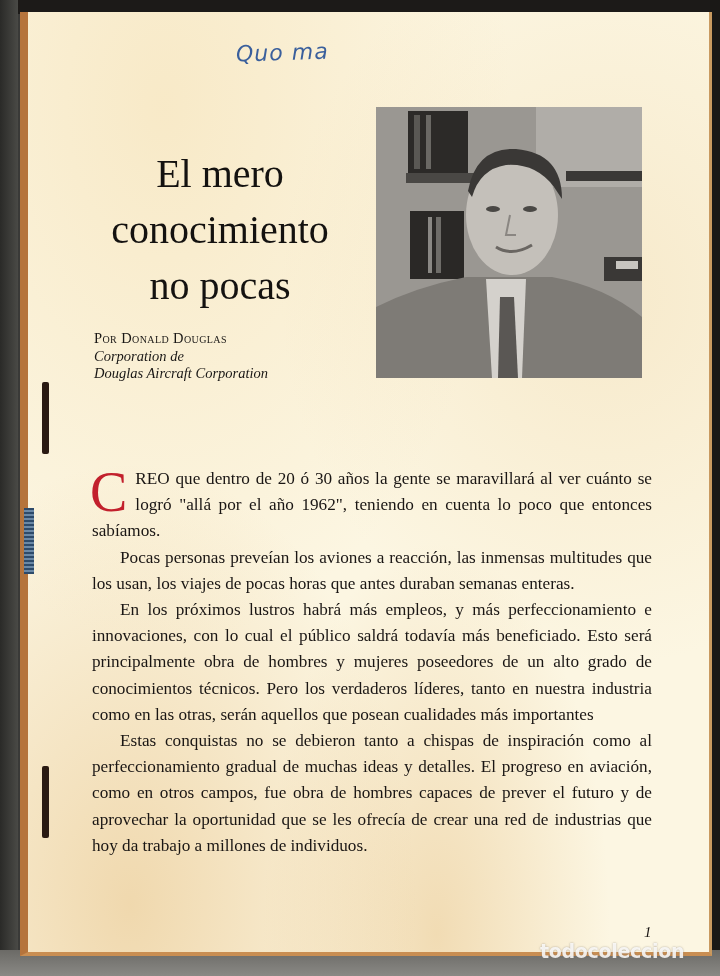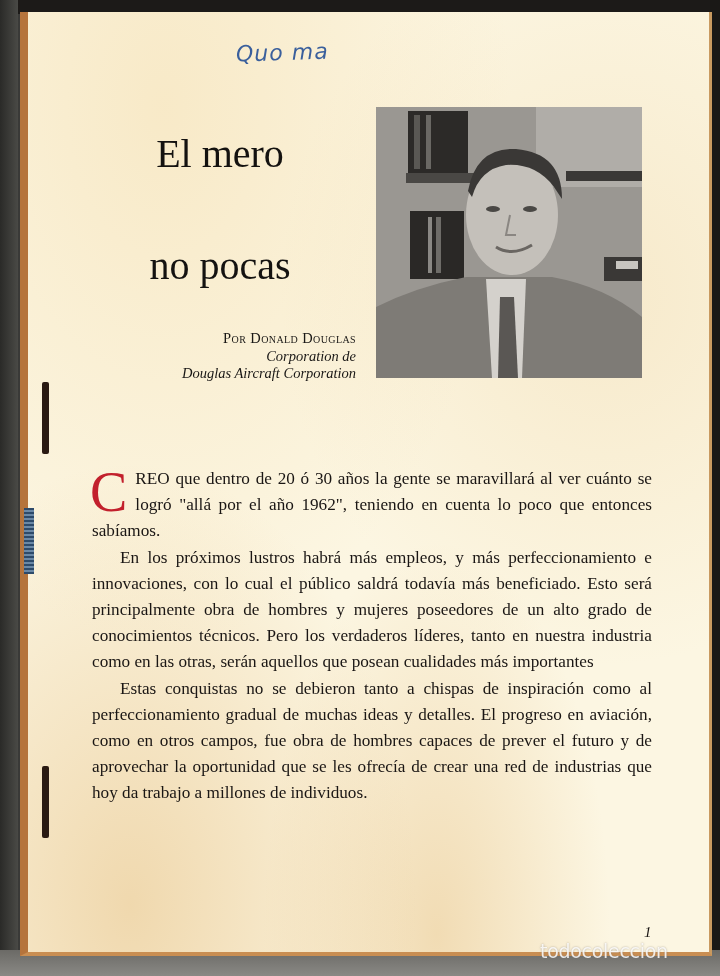--- a/index.html
+++ b/index.html
@@ -33,26 +33,26 @@
     background: repeating-linear-gradient(to bottom, #2d4a6a 0 2px, #6a88a6 2px 4px); }
 
   .handwriting {
     position: absolute; left: 236px; top: 40px;
     font-family: "DejaVu Sans", sans-serif; font-style: italic;
     font-size: 22px; color: #3a5f9c; letter-spacing: 1px;
     transform: rotate(-2deg);
   }
 
   .title {
-    position: absolute; left: 88px; top: 126px; width: 264px;
+    position: absolute; left: 88px; top: 146px; width: 264px;
     text-align: center; font-size: 40px; line-height: 56px; color: #141210;
     margin: 0; font-weight: normal;
   }
   .byline {
-    position: absolute; left: 94px; top: 330px; width: 262px; text-align: right;
+    position: absolute; left: 94px; top: 330px; width: 262px; text-align: left;
     font-size: 14.5px; line-height: 17.5px; color: #1a1816;
   }
   .byline .author { font-variant: small-caps; letter-spacing: 0.4px; }
   .byline .role, .byline .company { font-style: italic; }
 
   .photo {
     position: absolute; left: 376px; top: 107px; width: 266px; height: 271px;
     background: #8e8b86; overflow: hidden;
   }
   .photo svg { display: block; }
@@ -69,21 +69,21 @@
     margin: 4px 8px 0 -2px; font-weight: normal;
   }
   .smallcaps { font-variant: small-caps; }
 
   .page-number {
     position: absolute; left: 644px; top: 924px; font-style: italic;
     font-size: 15px; color: #1a1614;
   }
   .watermark {
     position: absolute; left: 540px; top: 940px;
-    font-family: "DejaVu Sans", sans-serif; font-weight: normal; font-size: 19px;
+    font-family: "DejaVu Sans", sans-serif; font-weight: bold; font-size: 19px;
     color: rgba(255,255,255,0.85); letter-spacing: -0.3px;
     text-shadow: 0 0 2px rgba(120,110,100,0.6);
   }
 </style>
 </head>
 <body>
 
 <div class="bg-top"></div>
 <div class="bg-left"></div>
 <div class="bg-right"></div>
@@ -92,21 +92,21 @@
 <div class="page"></div>
 
 <div class="spine-mark" style="left:42px; top:382px; height:72px;"></div>
 <div class="spine-mark" style="left:42px; top:766px; height:72px;"></div>
 <div class="spine-tape"></div>
 
 <div class="handwriting">Quo ma</div>
 
 <h1 class="title">
   <span>El mero</span><br>
-  <br>
+  <span>conocimiento</span><br>
   <span>no pocas</span>
 </h1>
 
 <div class="byline">
   <div class="author">Por Donald Douglas</div>
   <div class="role">Corporation de</div>
   <div class="company">Douglas Aircraft Corporation</div>
 </div>
 
 <div class="photo">
@@ -132,18 +132,19 @@
     <ellipse cx="154" cy="102" rx="7" ry="3" fill="#4a4845"></ellipse>
     <path d="M120 140 Q136 150 156 138" stroke="#6a6662" stroke-width="3" fill="none"></path>
     <path d="M134 108 L130 128 L140 128" stroke="#8a8682" stroke-width="2" fill="none"></path>
   </svg>
 </div>
 
 <div class="body-text">
   <p class="first">
     <span class="dropcap">C</span><span class="smallcaps">REO</span><span> que dentro de 20 ó 30 años la gente se maravillará al ver cuánto se logró "allá por el año 1962", teniendo en cuenta lo poco que entonces sabíamos.</span>
   </p>
+  <p>Pocas personas preveían los aviones a reacción, las inmensas multitudes que los usan, los viajes de pocas horas que antes duraban semanas enteras.</p>
   <p>En los próximos lustros habrá más empleos, y más perfeccionamiento e innovaciones, con lo cual el público saldrá todavía más beneficiado. Esto será principalmente obra de hombres y mujeres poseedores de un alto grado de conocimientos técnicos. Pero los verdaderos líderes, tanto en nuestra industria como en las otras, serán aquellos que posean cualidades más importantes</p>
   <p>Estas conquistas no se debieron tanto a chispas de inspiración como al perfeccionamiento gradual de muchas ideas y detalles. El progreso en aviación, como en otros campos, fue obra de hombres capaces de prever el futuro y de aprovechar la oportunidad que se les ofrecía de crear una red de industrias que hoy da trabajo a millones de individuos.</p>
 </div>
 
 <div class="page-number">1</div>
 <div class="watermark">todocoleccion</div>
 
 </body></html>

